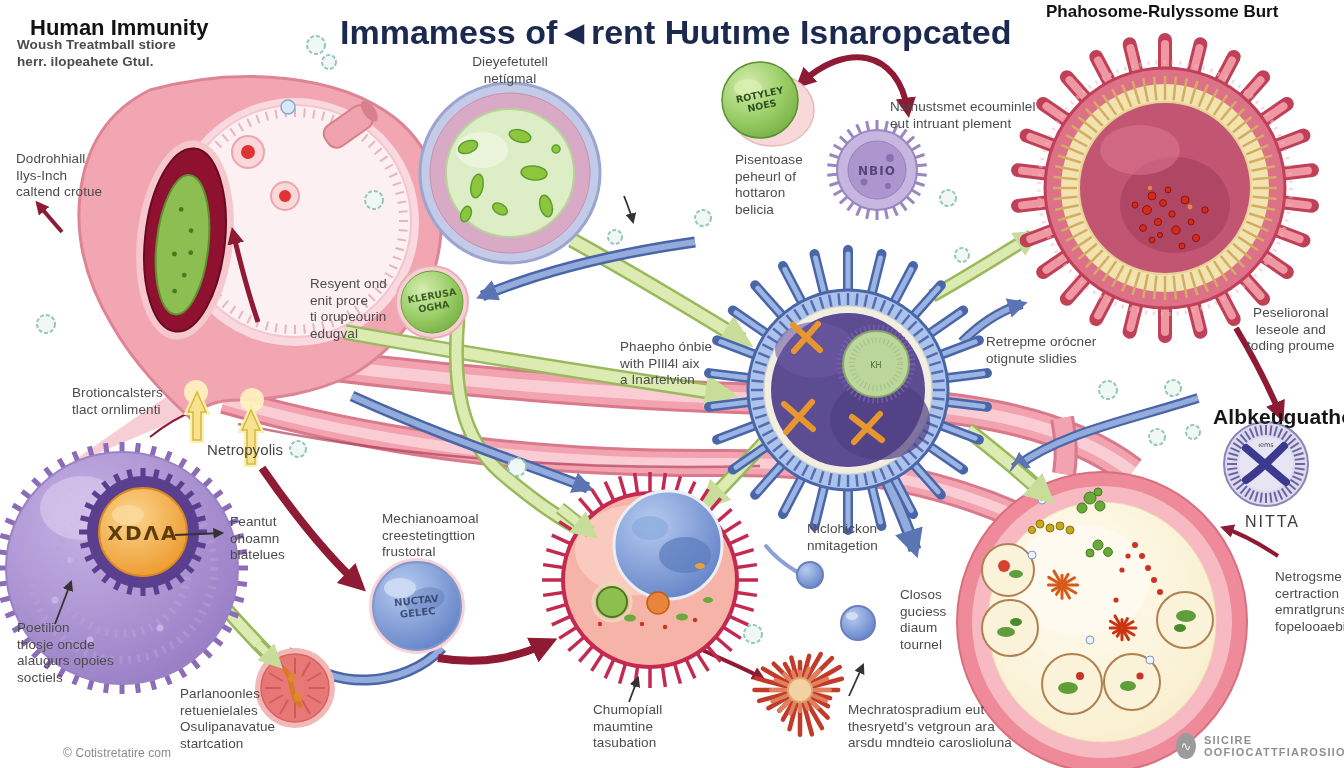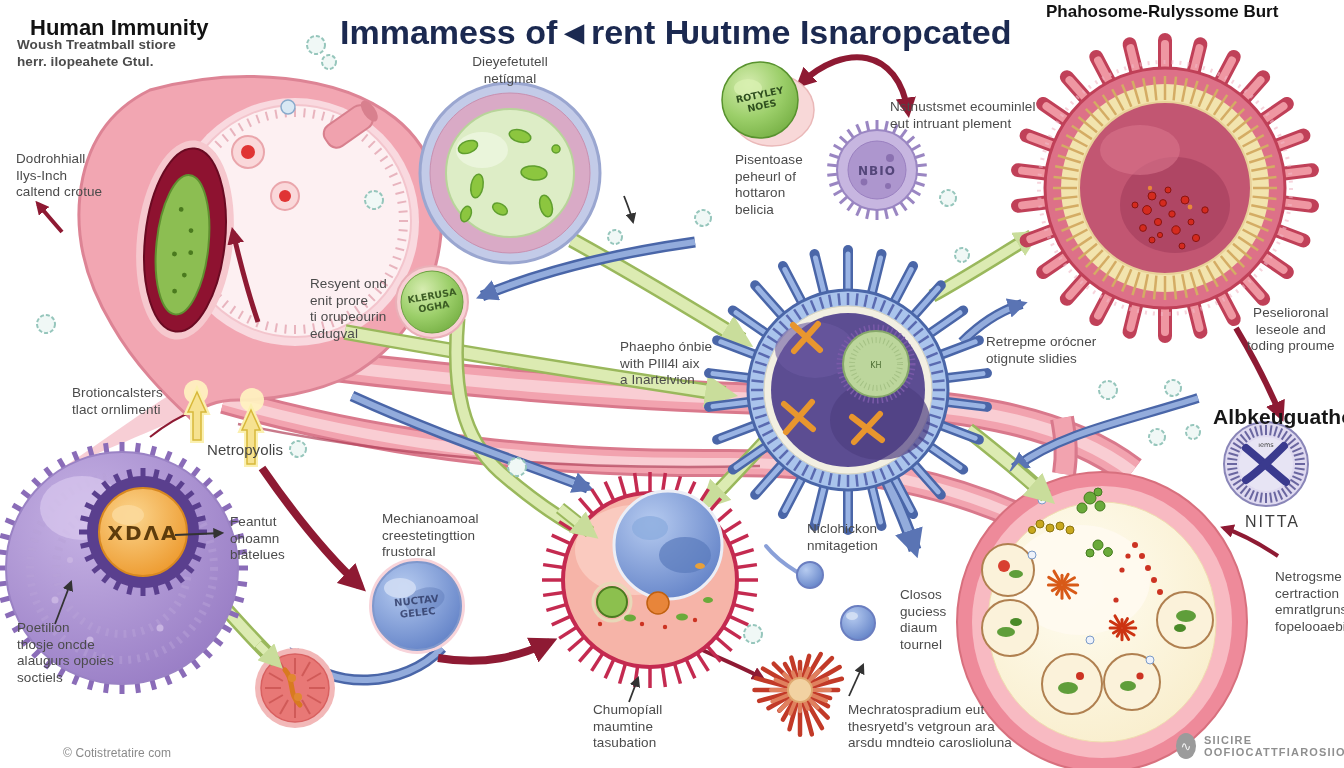--- a/index.html
+++ b/index.html
@@ -1061,20 +1061,24 @@
 <div class="lbl" style="left:72px;top:385px;">Brotioncalsters
 tlact ornlimenti</div>
 <div class="lbl md" style="left:207px;top:441px;">Netropyolis</div>
 <div class="lbl" style="left:230px;top:514px;">Feantut
 ohoamn
 blàtelues</div>
 <div class="lbl" style="left:17px;top:620px;">Poetilion
 thosje oncde
 alaugurs opoies
 soctiels</div>
+<div class="lbl" style="left:180px;top:686px;">Parlanoonles
+retuenielales
+Osulipanavatue
+startcation</div>
 <div class="lbl center" style="left:452px;top:54px;width:116px;">Dieyefetutell
 netígmal</div>
 <div class="lbl" style="left:310px;top:276px;">Resyent ond
 enit prore
 ti orupeourin
 edugval</div>
 <div class="lbl" style="left:735px;top:152px;">Pisentoase
 peheurl of
 hottaron
 belicia</div>

